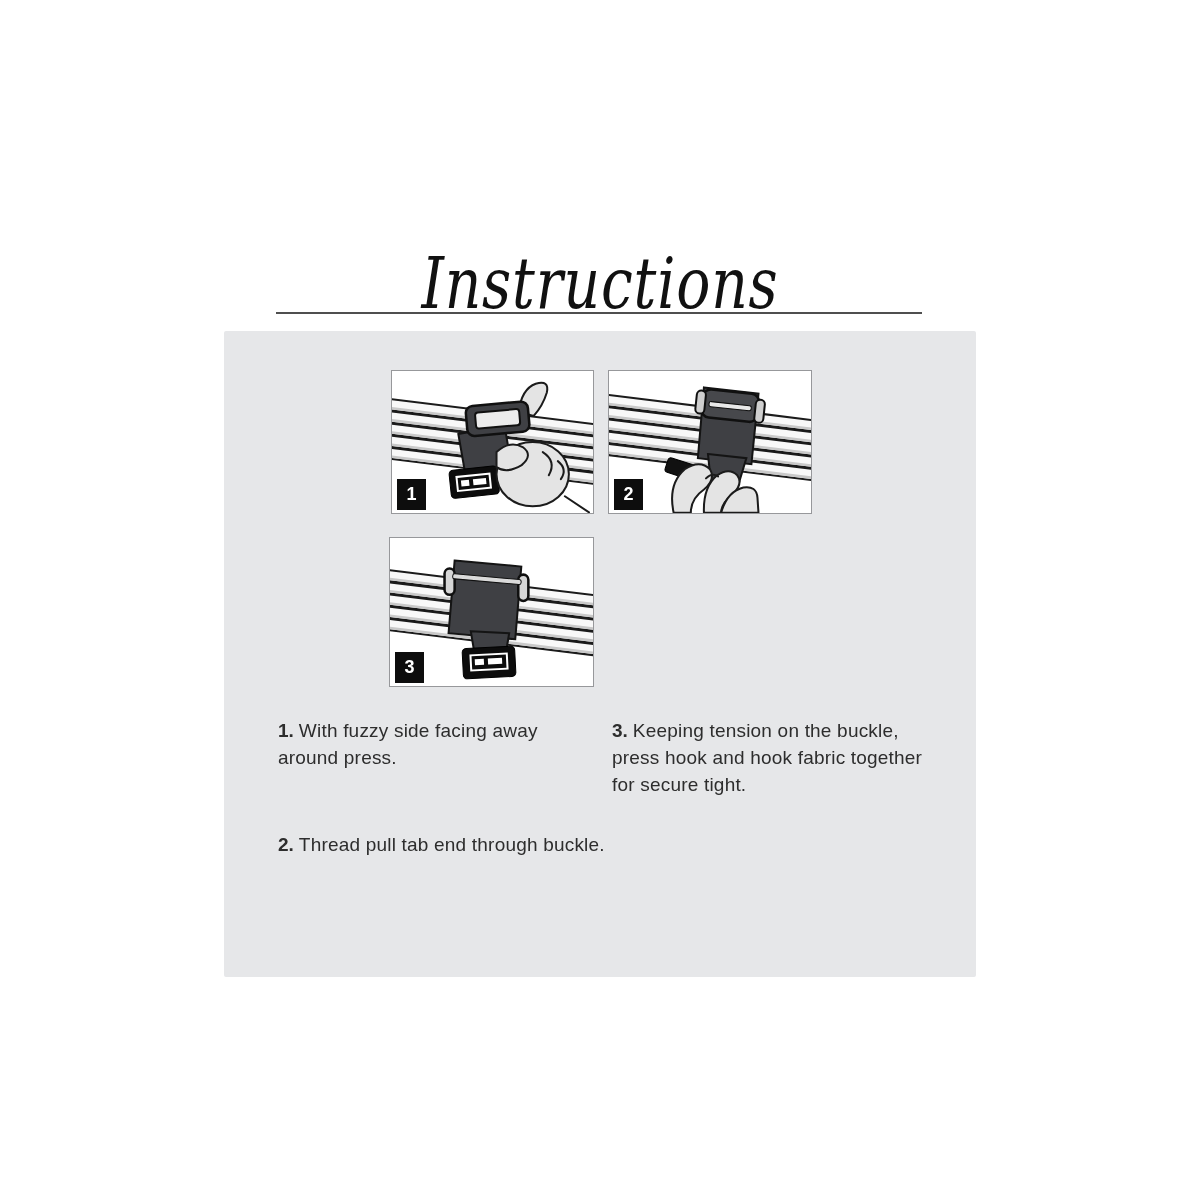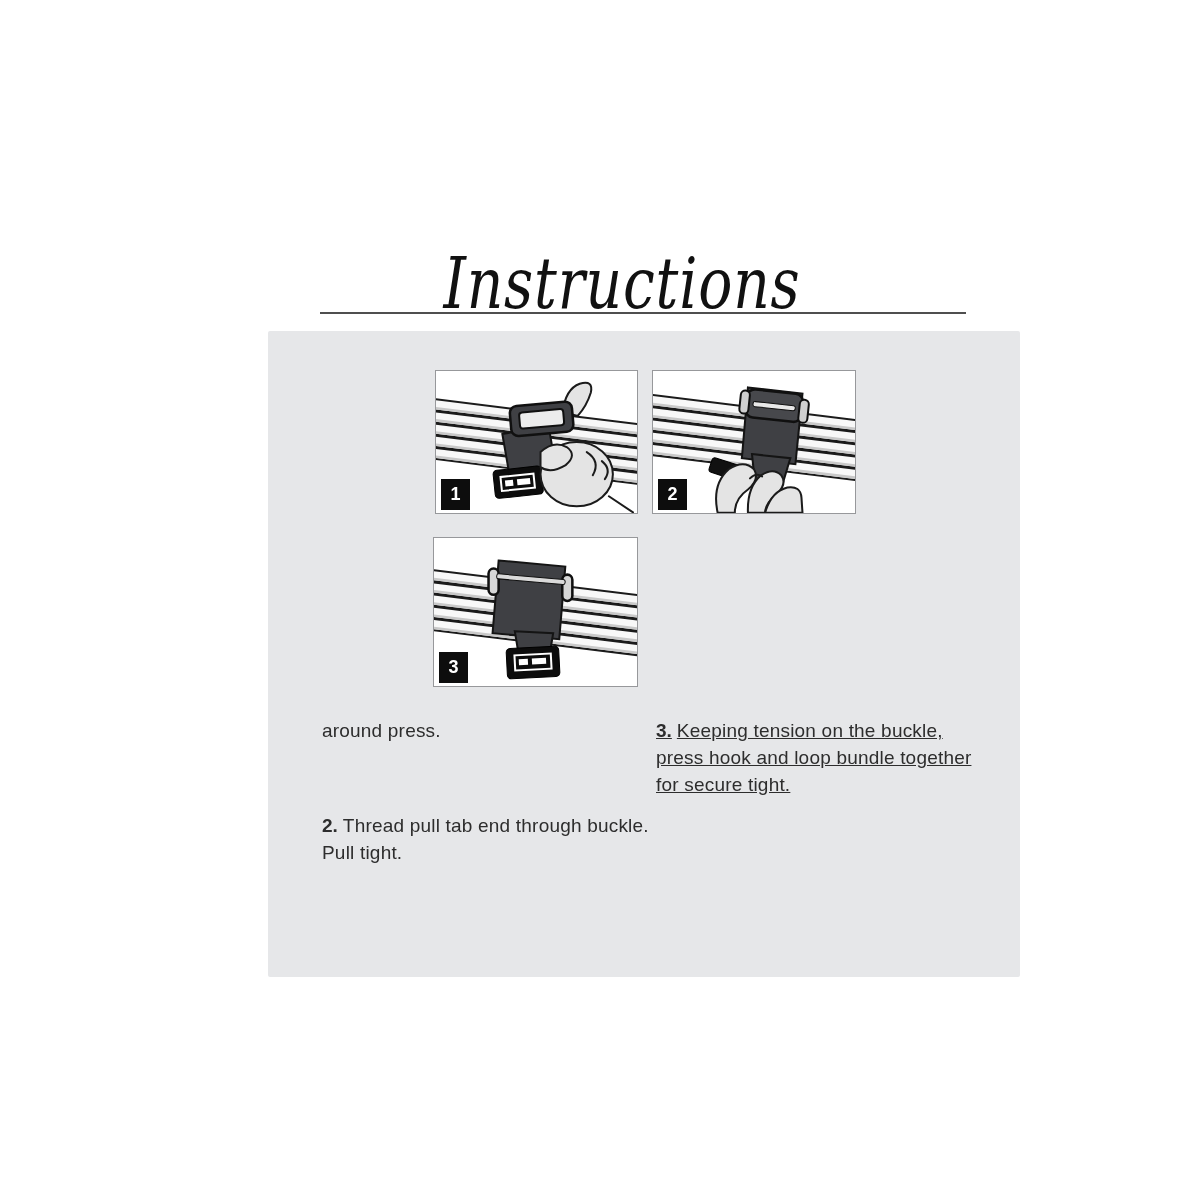--- a/index.html
+++ b/index.html
@@ -1,20 +1,20 @@
 <!DOCTYPE html>
 <html><head>
 <meta charset="utf-8">
 <style>
   html,body{margin:0;padding:0;}
   body{
     width:1200px;height:1200px;background:#ffffff;position:relative;overflow:hidden;
     font-family:"Liberation Sans",sans-serif;
   }
-  .sheet{position:absolute;inset:0;margin-left:44px;}
+  .sheet{position:absolute;inset:0;}
 
   
   .title-underline{
     position:absolute;left:276px;top:312px;width:646px;height:2px;
     background:#4f4f4f;z-index:0;
   }
   .page-title{
     position:absolute;left:0;right:0;top:248px;margin:0;text-align:center;
     font-family:"DejaVu Serif",serif;font-style:italic;font-weight:400;
     font-size:71px;line-height:1;color:#111111;z-index:1;
@@ -37,22 +37,22 @@
     position:absolute;left:5px;bottom:3px;width:29px;height:31px;
     background:#0d0d0d;color:#ffffff;font-weight:700;font-size:18px;
     display:flex;align-items:center;justify-content:center;
   }
 
   
   .inst{position:absolute;color:#2d2d2d;font-size:19px;line-height:27px;letter-spacing:.2px;}
   .inst p{margin:0;}
   .inst .num{font-weight:700;margin-right:5px;letter-spacing:0;}
   .inst-1{left:54px;top:386px;}
-  .inst-2{left:54px;top:481px;}
-  .inst-3{left:388px;top:386px;text-decoration:underline;}
+  .inst-2{left:54px;top:500px;}
+  .inst-3{left:388px;top:386px;}
 
   
   .cab{fill:#f8f8f8;stroke:#1b1b1b;stroke-width:2;}
   .cabsh{fill:#c9c9c9;}
   .strap{fill:#3f4044;stroke:#141414;stroke-width:2;}
   .hand{fill:#e4e4e4;stroke:#1b1b1b;stroke-width:2;}
   .ln{fill:none;stroke:#1b1b1b;stroke-width:2;stroke-linecap:round;}
 </style>
 </head>
 <body>
@@ -161,28 +161,28 @@
           <rect x="72" y="108" width="52" height="30" rx="4" fill="#0c0c0c" stroke="#000000"></rect>
           <rect x="80" y="115" width="36" height="15" fill="none" stroke="#ffffff" stroke-width="2"></rect>
           <rect x="84" y="119" width="9" height="6" fill="#ffffff"></rect>
           <rect x="97" y="119" width="14" height="6" fill="#ffffff"></rect>
         </g>
       </svg>
       <div class="badge">3</div>
     </div>
 
     <div class="inst inst-1">
+      <p><span class="num">1.</span><span>With fuzzy side facing away</span></p>
       <p>around press.</p>
     </div>
 
     <div class="inst inst-2">
       <p><span class="num">2.</span><span>Thread pull tab end through buckle.</span></p>
-      <p>Pull tight.</p>
     </div>
 
     <div class="inst inst-3">
       <p><span class="num">3.</span><span>Keeping tension on the buckle,</span></p>
-      <p>press hook and loop bundle together</p>
+      <p>press hook and hook fabric together</p>
       <p>for secure tight.</p>
     </div>
 
   </div>
 </div>
 
 </body></html>

